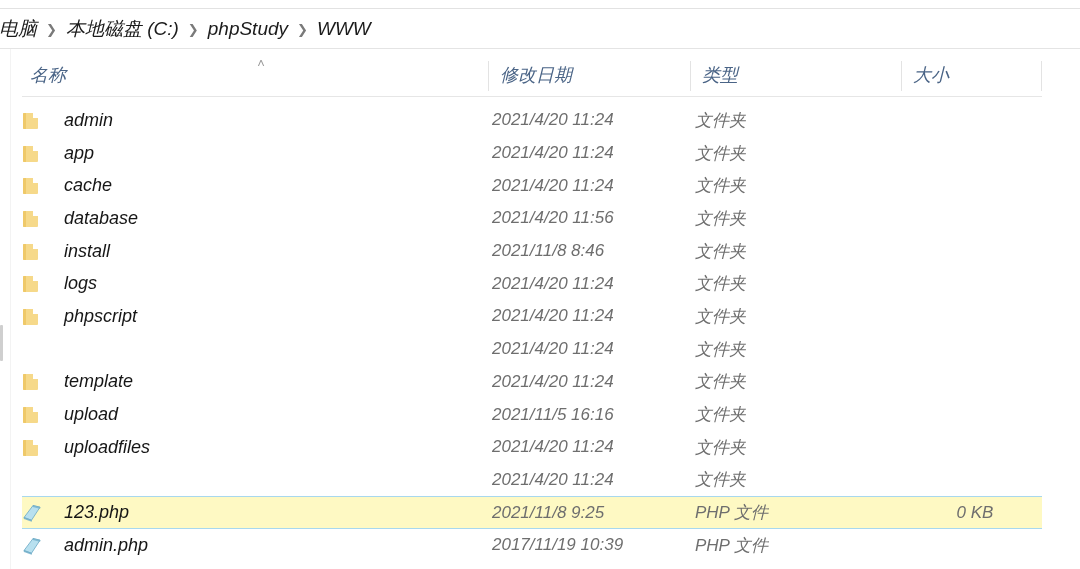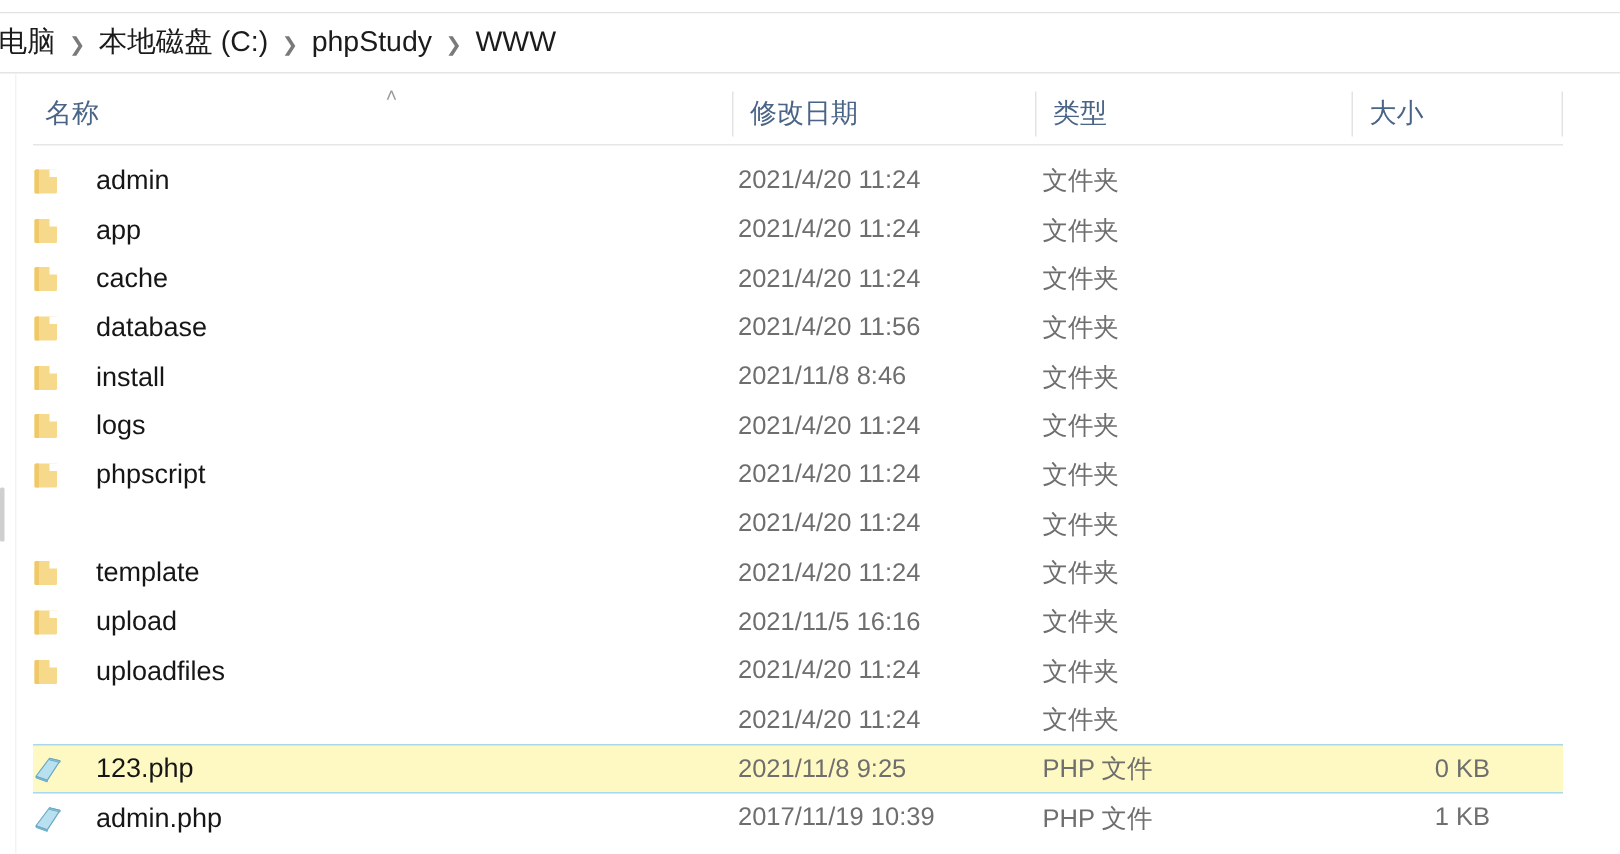--- a/index.html
+++ b/index.html
@@ -12,20 +12,21 @@
     height: 569px;
     overflow: hidden;
     font-family: "Liberation Sans", "DejaVu Sans", sans-serif;
     -webkit-font-smoothing: antialiased;
   }
   .explorer {
     position: relative;
     width: 1080px;
     height: 569px;
     background: #ffffff;
+    font-style: italic;
   }
 
   
   .top-rule {
     position: absolute;
     left: 0; top: 8px;
     width: 1080px; height: 1px;
     background: #e2e2e2;
   }
 
@@ -441,17 +442,16 @@
             <svg class="php-icon" viewBox="0 0 20 18" xmlns="http://www.w3.org/2000/svg">
               <polygon points="2,13.5 11,1.5 18,3.2 9.5,16.2" fill="#b8e0ef" stroke="#6aa8c4" stroke-width="0.8" stroke-linejoin="round"></polygon>
               <polygon points="2,13.5 9.5,16.2 9.5,17.3 2,14.6" fill="#7fb9d2" stroke="#6aa8c4" stroke-width="0.6" stroke-linejoin="round"></polygon>
               <polygon points="11,1.5 18,3.2 18,4.3 11,2.6" fill="#8fc4da" stroke="#6aa8c4" stroke-width="0.6" stroke-linejoin="round"></polygon>
             </svg>
           </span>
           <span class="name-label">admin.php</span>
         </div>
         <div class="cell-date">2017/11/19 10:39</div>
         <div class="cell-type">PHP 文件</div>
-        <div class="cell-size">1 KB</div>
       </div>
     </div>
 
 </div>
 
 </body></html>

